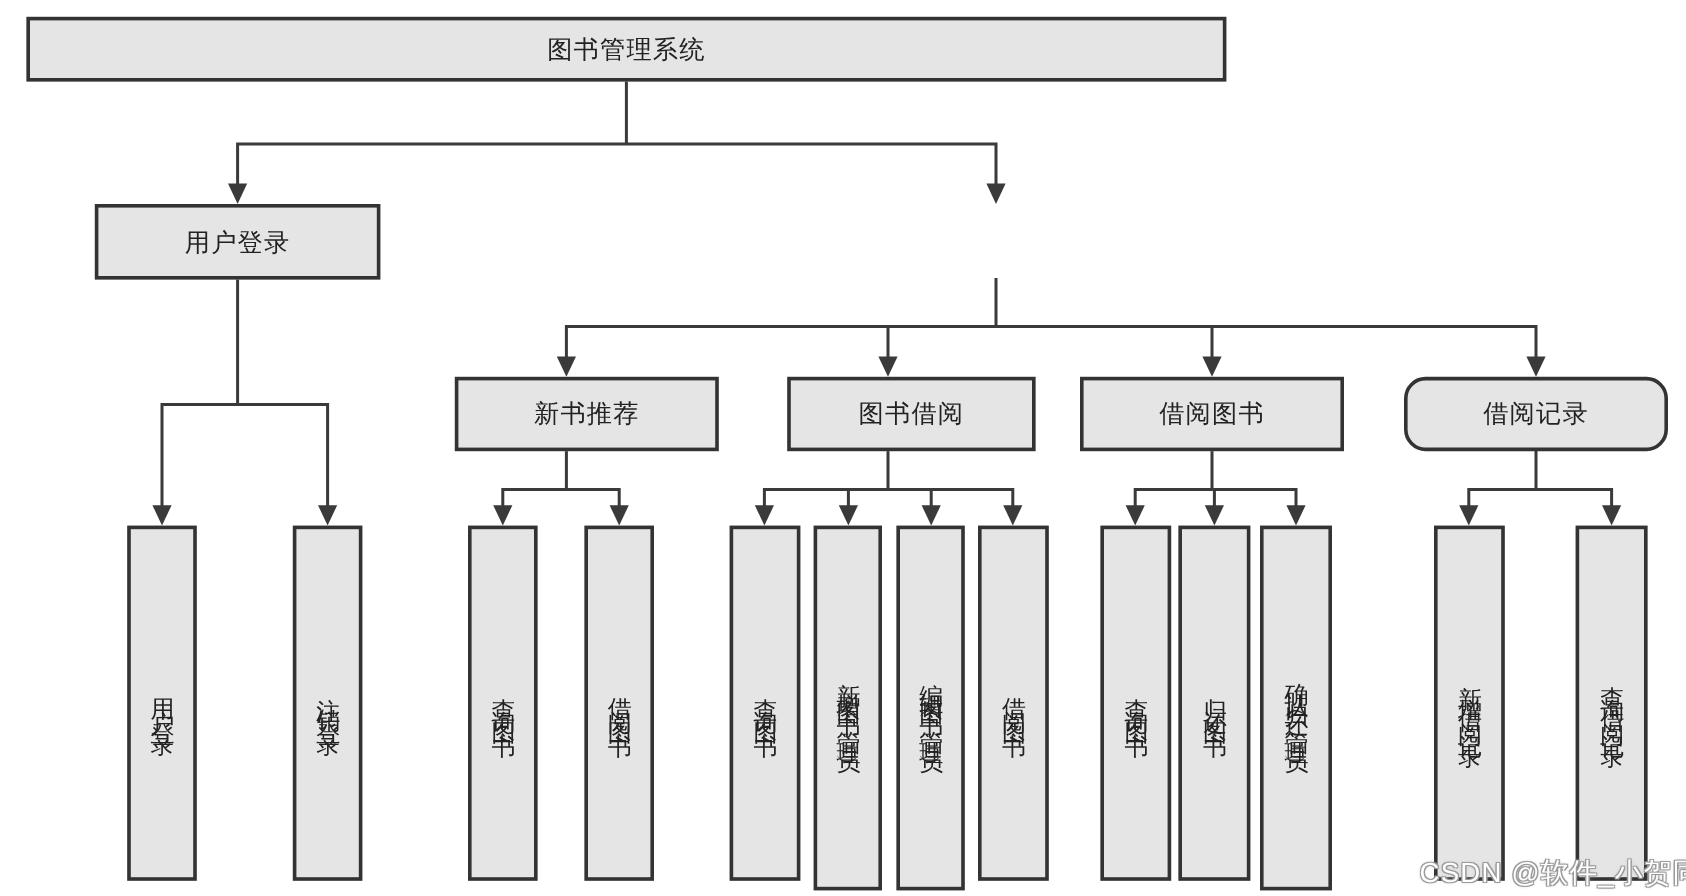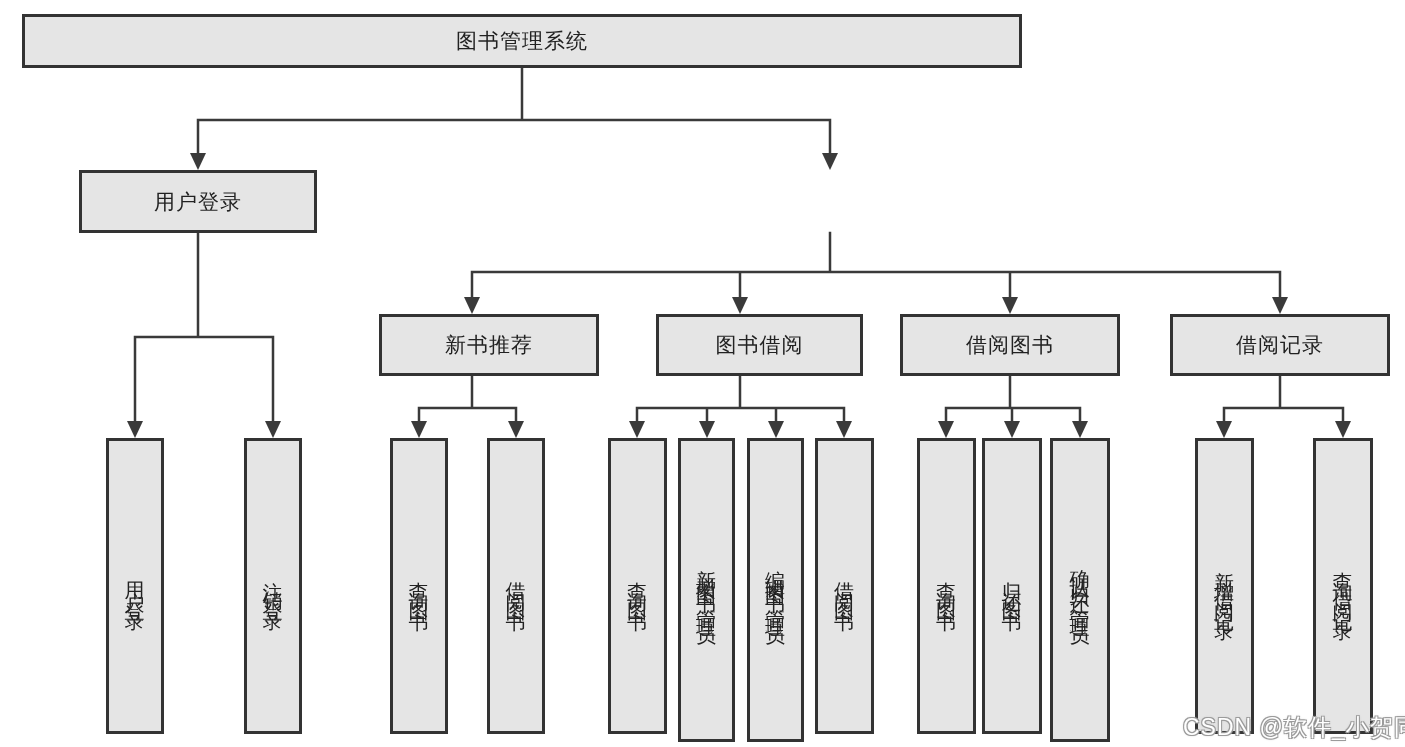--- a/index.html
+++ b/index.html
@@ -107,21 +107,21 @@
 
   <div class="box" style="left:362px; top:314px; width:220px; height:62px;margin-left:17px;">
     <span class="h-label">新书推荐</span>
   </div>
   <div class="box" style="left:656px; top:314px; width:207px; height:62px;">
     <span class="h-label">图书借阅</span>
   </div>
   <div class="box" style="left:900px; top:314px; width:220px; height:62px;">
     <span class="h-label">借阅图书</span>
   </div>
-  <div class="box" style="left:1170px; top:314px; width:220px; height:62px;">
+  <div class="box" style="left:1170px; top:314px; width:220px; height:62px;border-radius:18px;">
     <span class="h-label">借阅记录</span>
   </div>
 
   <div class="box" style="left:106px; top:438px; width:58px; height:296px;">
     <span class="v-label">用户登录</span>
   </div>
   <div class="box" style="left:244px; top:438px; width:58px; height:296px;">
     <span class="v-label">注销登录</span>
   </div>
 

